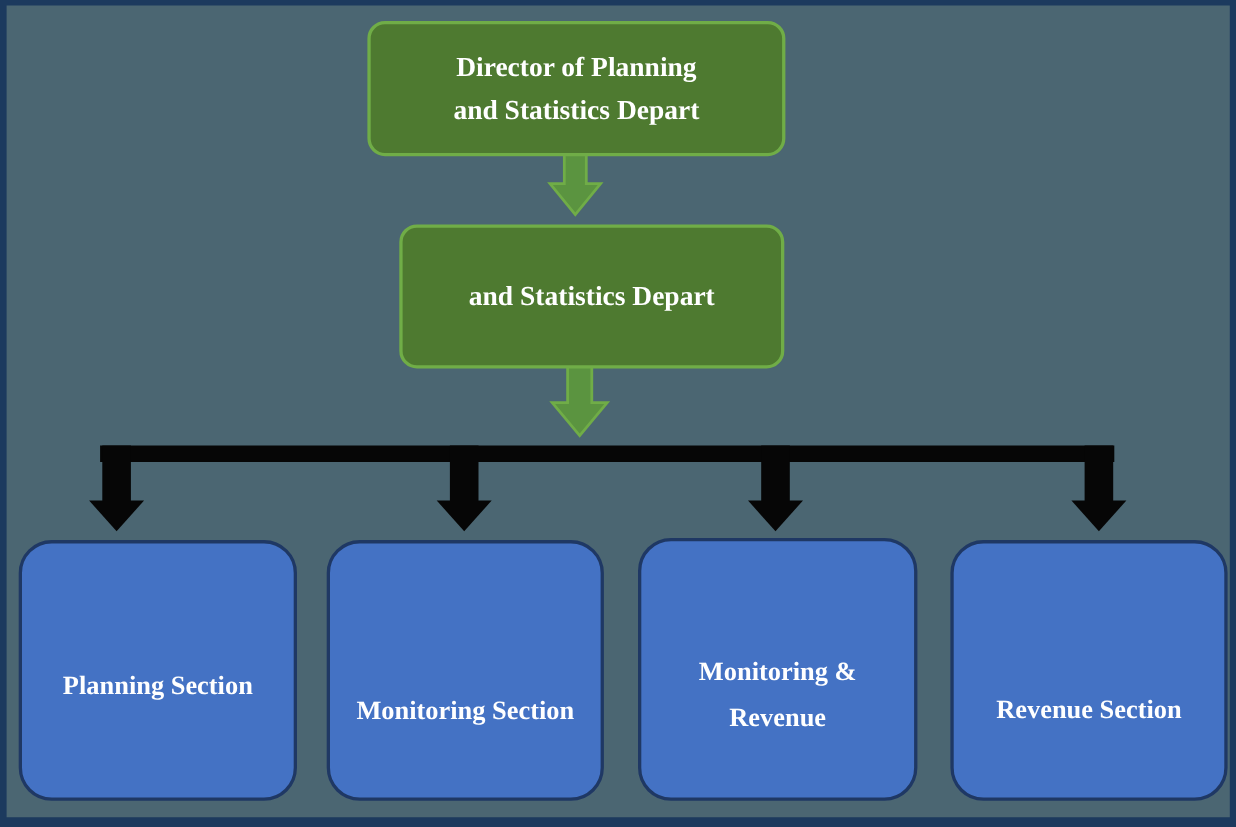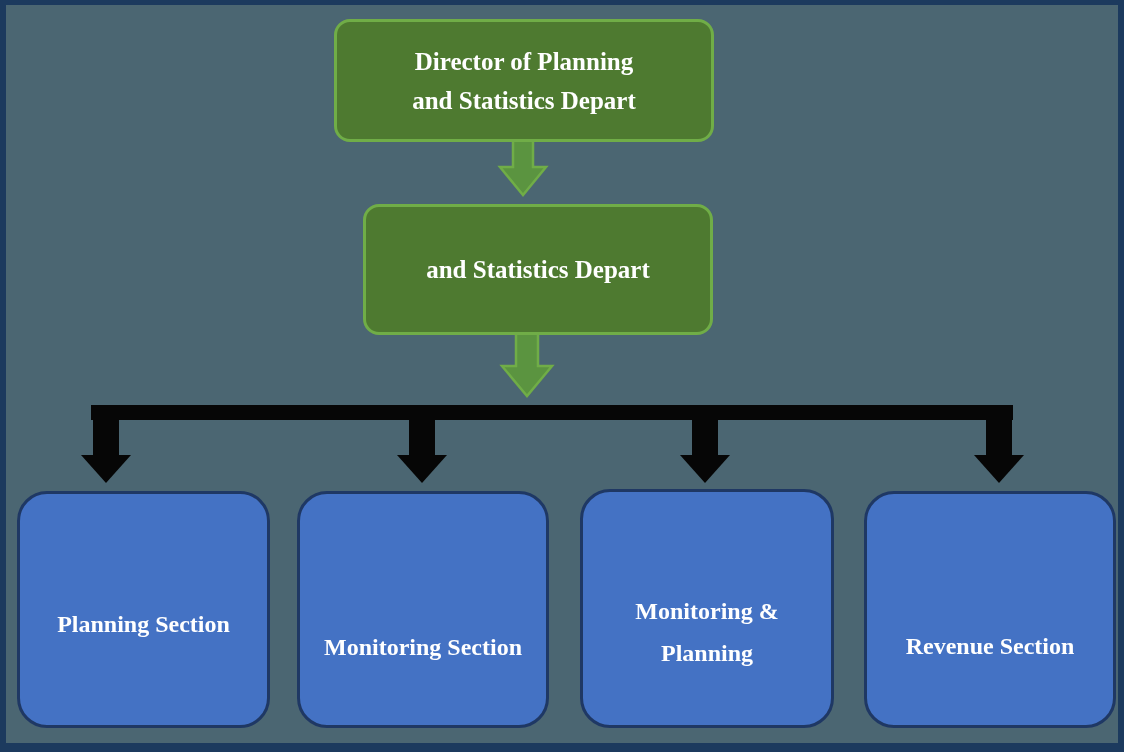--- a/index.html
+++ b/index.html
@@ -96,20 +96,20 @@
   <div class="node node-blue box-planning">
     <div class="line">Planning Section</div>
   </div>
 
   <div class="node node-blue box-statistics">
     <div class="line">Monitoring Section</div>
   </div>
 
   <div class="node node-blue box-monitoring">
     <div class="line">Monitoring &amp;</div>
-    <div class="line">Planning</div>
+    <div class="line">Revenue</div>
   </div>
 
   <div class="node node-blue box-revenue">
     <div class="line">Revenue Section</div>
   </div>
 
 </div>
 
 </body></html>

